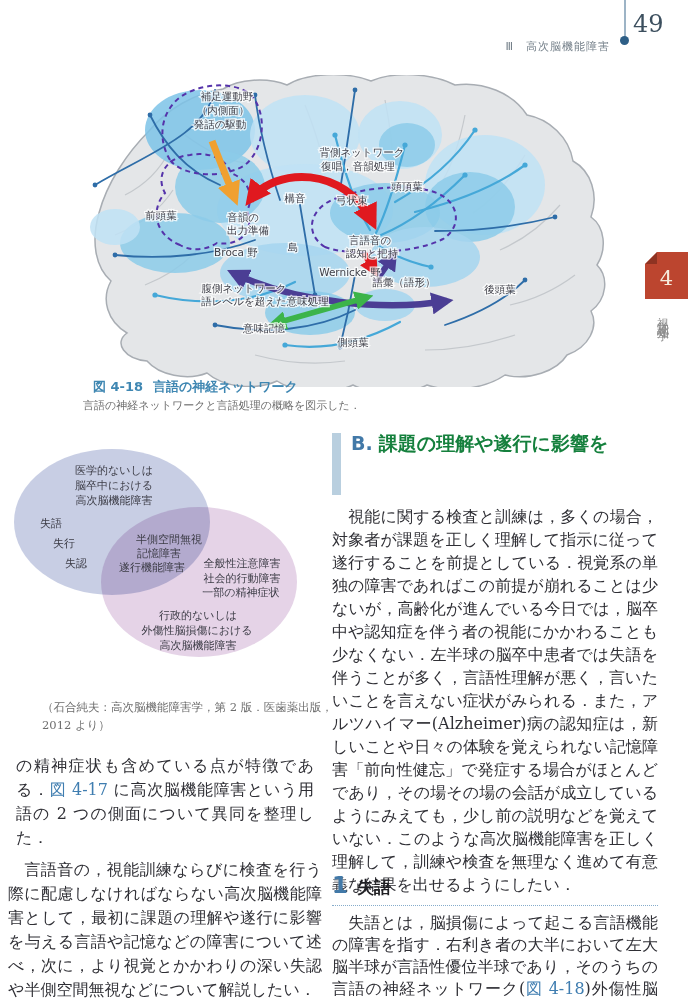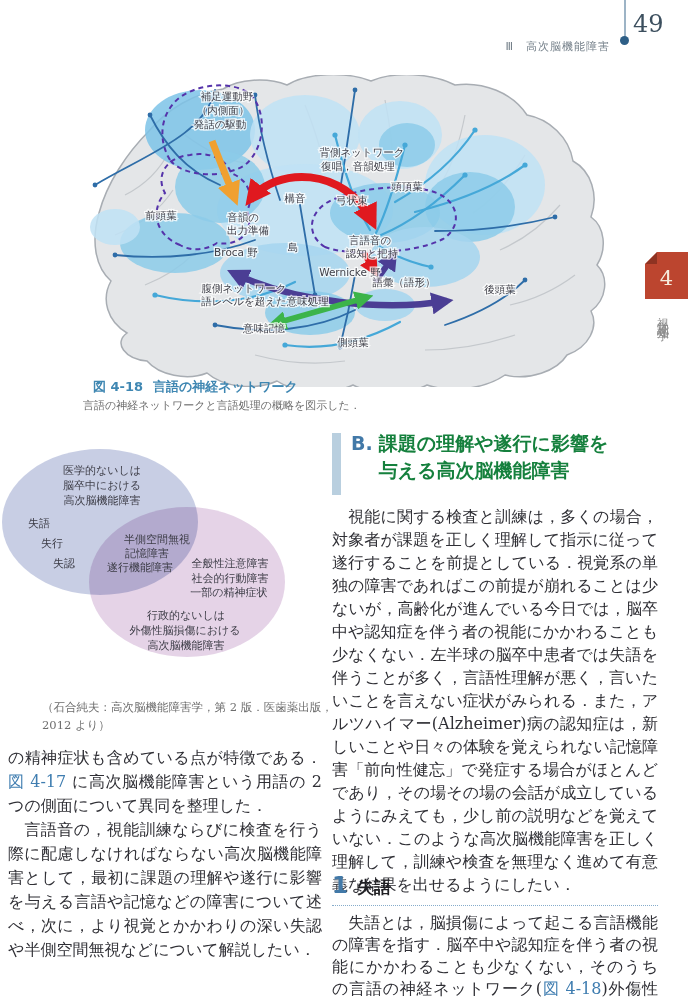--- a/index.html
+++ b/index.html
@@ -24,21 +24,21 @@
   .fig18{position:absolute;left:55px;top:75px;width:570px;height:312px;}
   .fig18 svg{width:100%;height:100%;}
   .fig18 text{font-family:"DejaVu Sans",sans-serif;font-size:10.5px;fill:#3f3f48;
               paint-order:stroke;stroke:rgba(255,255,255,.78);stroke-width:2.6px;text-anchor:middle;}
   .cap18{position:absolute;left:93px;top:378px;font-family:"DejaVu Sans",sans-serif;font-size:13px;
          font-weight:bold;color:#3f87b2;}
   .cap18 .cap-id{margin-right:10px;}
   .cap18-note{position:absolute;left:83px;top:398px;font-size:11px;color:#6d6d6d;
               font-family:"DejaVu Sans",sans-serif;text-align:right;}
   
-  .fig17{position:absolute;left:0;top:443px;width:300px;height:222px;text-align:center;}
+  .fig17{position:absolute;left:12px;top:443px;width:300px;height:222px;text-align:center;}
   .fig17 svg{width:100%;height:100%;}
   .fig17 text{font-family:"DejaVu Sans",sans-serif;font-size:11px;fill:#3c3c46;text-anchor:middle;}
   .venn-e{mix-blend-mode:multiply;}
   .cap17{position:absolute;left:10px;top:658px;width:312px;font-family:"DejaVu Sans",sans-serif;
          font-size:13px;font-weight:bold;color:#3f87b2;line-height:1.45;}
   .cap17 .cap-id{margin-right:9px;}
   .cap17-src{position:absolute;left:10px;top:698px;width:312px;font-size:11.5px;color:#6d6d6d;line-height:1.6;margin-left:32px;}
   
   .bodytext{font-size:16px;line-height:24px;text-align:justify;color:#2f2f35;}
   .figref{color:#3f7db0;}
@@ -235,35 +235,34 @@
       <text x="229" y="153">一部の精神症状</text>
       <text x="186" y="176">行政的ないしは</text>
       <text x="185" y="191">外傷性脳損傷における</text>
       <text x="186" y="206">高次脳機能障害</text>
     </svg>
   </div>
 
   <div class="cap17-src">（石合純夫：高次脳機能障害学，第 2 版．医歯薬出版，2012 より）</div>
 
   <div class="leftcol bodytext">
-    <p style="margin:0;"><span>の精神症状も含めている点が特徴である．</span><span class="figref">図 4-17</span><span> に高次脳機能障害という用語の 2 つの側面について異同を整理した．</span></p>
+    <p style="margin:8px;"><span>の精神症状も含めている点が特徴である．</span><span class="figref">図 4-17</span><span> に高次脳機能障害という用語の 2 つの側面について異同を整理した．</span></p>
     <p style="margin:0;">　言語音の，視能訓練ならびに検査を行う際に配慮しなければならない高次脳機能障害として，最初に課題の理解や遂行に影響を与える言語や記憶などの障害について述べ，次に，より視覚とかかわりの深い失認や半側空間無視などについて解説したい．</p>
   </div>
 
   <div class="rightcol-b">
     <div class="b-bar"></div>
     <div class="b-label">B.</div>
     <div class="b-title">
       <div>課題の理解や遂行に影響を</div>
-      <div>与える高次脳機能障害</div>
     </div>
   </div>
 
   <div class="rightcol-body bodytext">　視能に関する検査と訓練は，多くの場合，対象者が課題を正しく理解して指示に従って遂行することを前提としている．視覚系の単独の障害であればこの前提が崩れることは少ないが，高齢化が進んでいる今日では，脳卒中や認知症を伴う者の視能にかかわることも少なくない．左半球の脳卒中患者では失語を伴うことが多く，言語性理解が悪く，言いたいことを言えない症状がみられる．また，アルツハイマー(Alzheimer)病の認知症は，新しいことや日々の体験を覚えられない記憶障害「前向性健忘」で発症する場合がほとんどであり，その場その場の会話が成立しているようにみえても，少し前の説明などを覚えていない．このような高次脳機能障害を正しく理解して，訓練や検査を無理なく進めて有意義な結果を出せるようにしたい．</div>
 
   <div class="sec1">
     <span class="sec1-num">1</span>
     <span class="sec1-title">失語</span>
   </div>
 
-  <div class="rightcol-last bodytext"><span>　失語とは，脳損傷によって起こる言語機能の障害を指す．脳卒中や認知症を伴う者の視能にかかわることも少なくない，そのうちの言語の神経ネットワーク(</span><span class="figref">図 4-18</span><span>)外傷性脳損傷における，</span></div>
+  <div class="rightcol-last bodytext"><span>　失語とは，脳損傷によって起こる言語機能の障害を指す．右利き者の大半において左大脳半球が言語性優位半球であり，そのうちの言語の神経ネットワーク(</span><span class="figref">図 4-18</span><span>)外傷性脳損傷における，</span></div>
 
 </div>
 
 </body></html>

